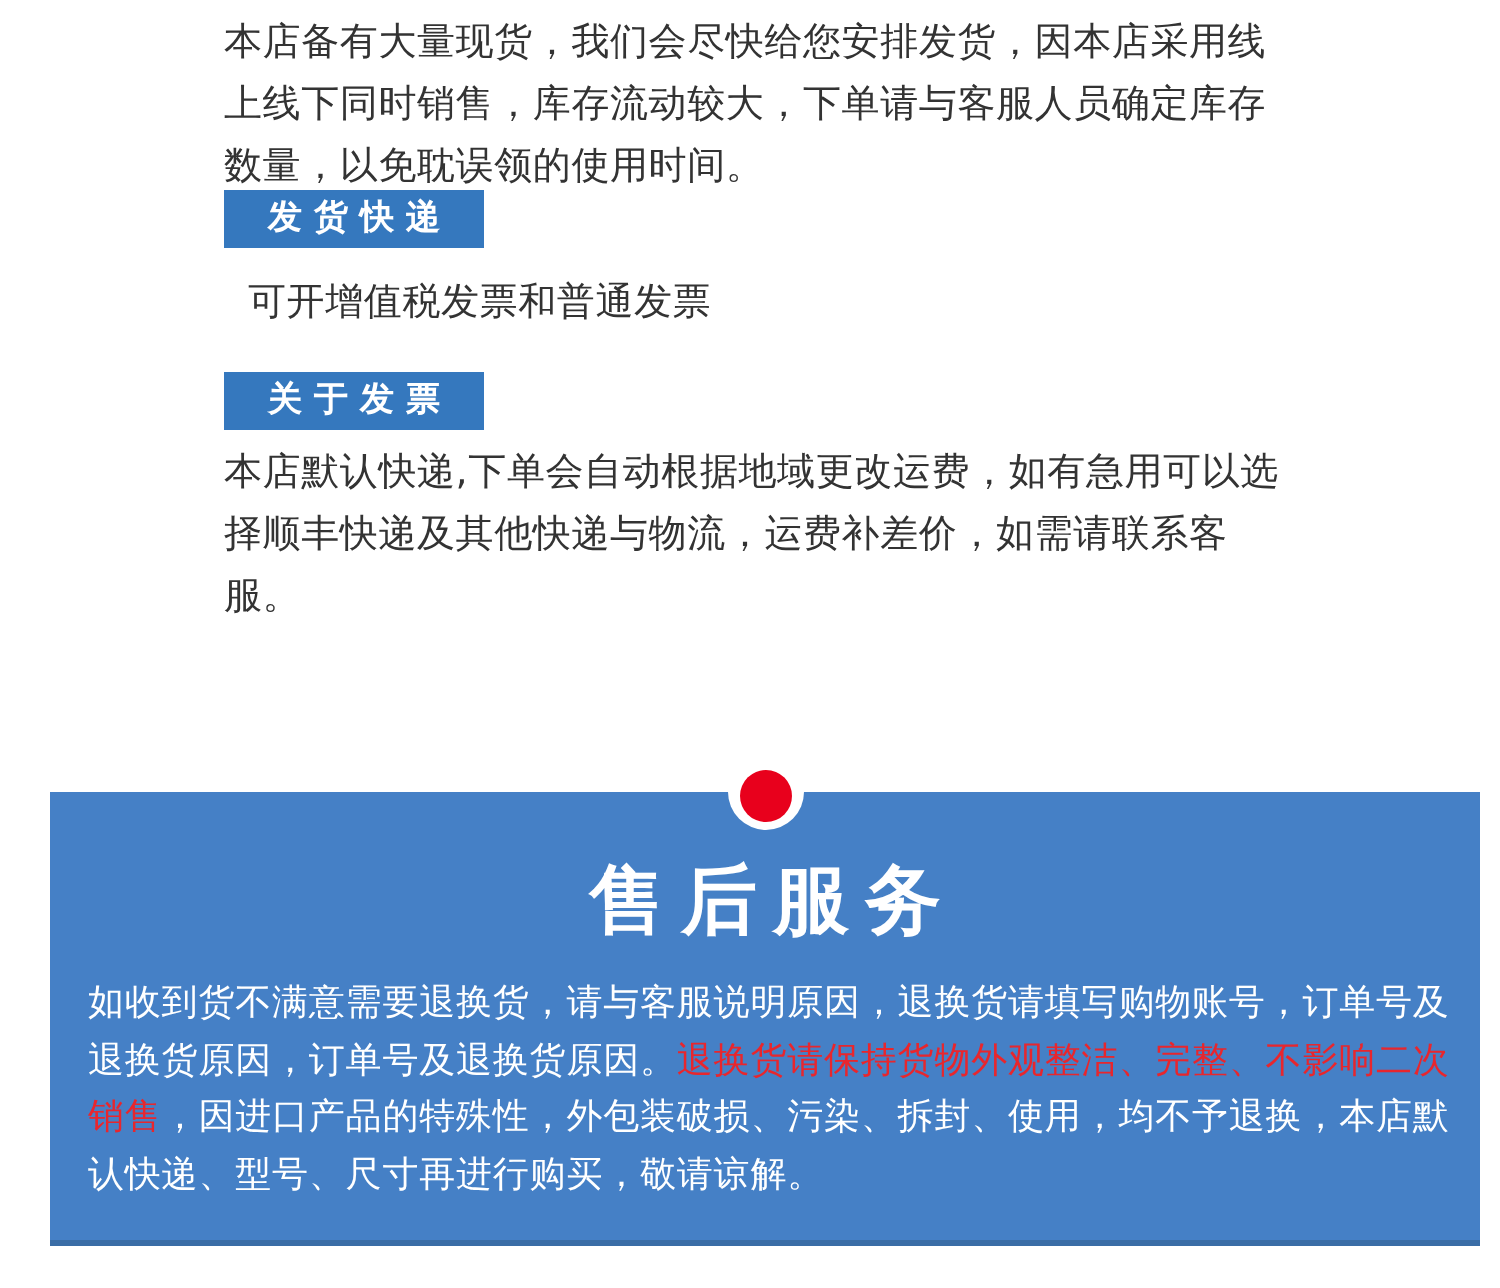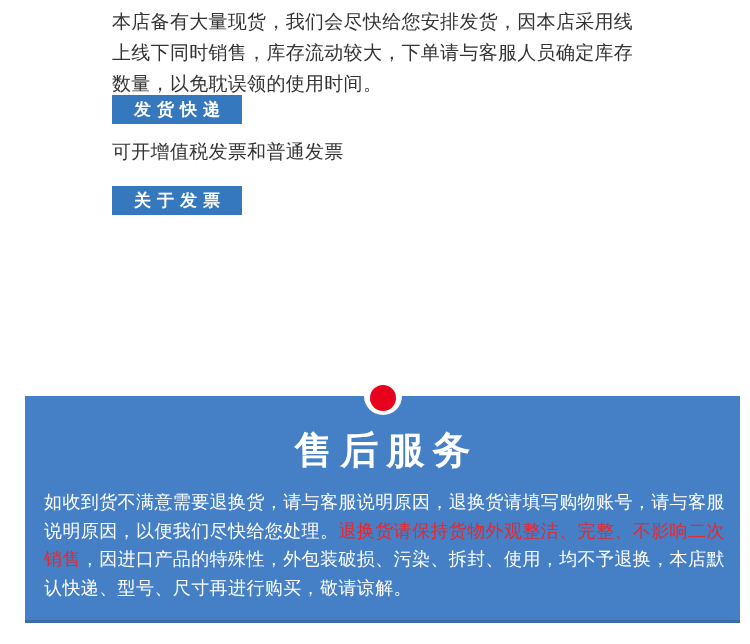--- a/index.html
+++ b/index.html
@@ -34,21 +34,21 @@
     color: #ffffff;
     font-size: 17px;
     font-weight: bold;
     letter-spacing: 6px;
     text-align: center;
     border: none;
     display: inline-block;
     white-space: nowrap;
   }
   .invoice-btn { top: 95px; }
-  .invoice-text { top: 136px; }
+  .invoice-text { top: 136px; margin-left: 12px; }
   .shipping-btn { top: 186px; }
   .shipping-para { top: 221px; }
   .after-sales-panel {
     position: absolute;
     left: 25px;
     top: 396px;
     width: 715px;
     height: 227px;
     background: #4580c6;
     border-bottom: 3px solid #3a6da6;
@@ -103,28 +103,29 @@
 <div class="page">
 
   <p class="para stock-para">本店备有大量现货，我们会尽快给您安排发货，因本店采用线上线下同时销售，库存流动较大，下单请与客服人员确定库存数量，以免耽误领的使用时间。</p>
 
   <div class="section-btn invoice-btn">发货快递</div>
 
   <p class="para invoice-text">可开增值税发票和普通发票</p>
 
   <div class="section-btn shipping-btn">关于发票</div>
 
+  <p class="para shipping-para">本店默认快递,下单会自动根据地域更改运费，如有急用可以选择顺丰快递及其他快递与物流，运费补差价，如需请联系客服。</p>
 
   <div class="after-sales-panel">
 
     <div class="dot-ring">
       <div class="dot-red"></div>
     </div>
 
     <div class="panel-title">售后服务</div>
 
     <p class="panel-text">
-      <span>如收到货不满意需要退换货，请与客服说明原因，退换货请填写购物账号，请与客服说明原因，以便我们尽快给您处理。</span><span class="highlight">退换货请保持货物外观整洁、完整、不影响二次销售</span><span>，因进口产品的特殊性，外包装破损、污染、拆封、使用，均不予退换，本店默认快递、型号、尺寸再进行购买，敬请谅解。</span>
+      <span>如收到货不满意需要退换货，请与客服说明原因，退换货请填写购物账号，订单号及退换货原因，订单号及退换货原因。</span><span class="highlight">退换货请保持货物外观整洁、完整、不影响二次销售</span><span>，因进口产品的特殊性，外包装破损、污染、拆封、使用，均不予退换，本店默认快递、型号、尺寸再进行购买，敬请谅解。</span>
     </p>
 
   </div>
 
 </div>
 
 </body></html>

